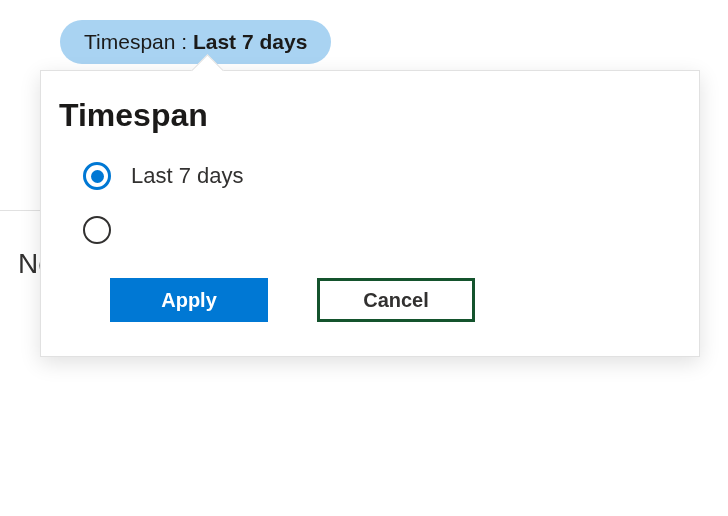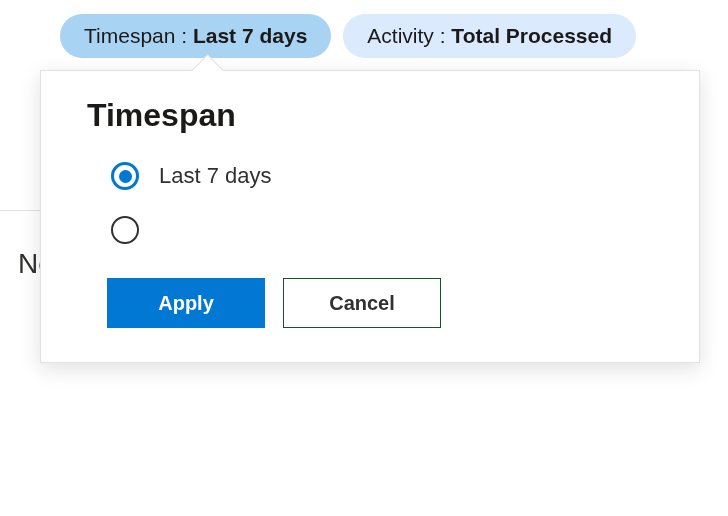--- a/index.html
+++ b/index.html
@@ -6,22 +6,22 @@
     body {
       font-family: "Segoe UI", -apple-system, BlinkMacSystemFont, sans-serif;
       width: 728px;
       height: 516px;
       background: #ffffff;
       position: relative;
       overflow: hidden;
     }
     .pill-row {
       display: flex;
-      gap: 12px;
-      padding: 14px 0 0 60px;
+      gap: 30px;
+      padding: 20px 0 0 60px;
     }
     .pill {
       border-radius: 999px;
       padding: 10px 24px;
       font-size: 21px;
       color: #1b1a19;
       cursor: pointer;
       white-space: nowrap;
     }
     .pill-selected { background: #a9d3f2; }
@@ -44,21 +44,21 @@
       color: #323130;
     }
     .popover {
       position: absolute;
       top: 70px;
       left: 40px;
       width: 660px;
       background: #fff;
       border: 1px solid #e1e1e1;
       box-shadow: 0 6px 20px rgba(0,0,0,0.12);
-      padding: 26px 38px 34px 46px;
+      padding: 26px 38px 34px 18px;
     }
     .popover::before {
       content: "";
       position: absolute;
       top: -12px;
       left: 155px;
       width: 22px;
       height: 22px;
       background: #fff;
       border-left: 1px solid #e1e1e1;
@@ -108,48 +108,46 @@
       font-size: 22px;
       color: #323130;
     }
     .button-row {
       display: flex;
       gap: 18px;
       margin-left: 20px;
     }
     .btn {
       min-width: 158px;
-      height: 50px;
+      height: 44px;
       font-size: 20px;
       font-weight: 600;
       display: flex;
       align-items: center;
       justify-content: center;
       cursor: pointer;
       border: none;
+      margin-left: 31px;
     }
     .btn-primary {
       background: #0078d4;
       color: #fff;
     }
     .btn-secondary {
       background: #fff;
       color: #323130;
-      border: 1px solid #14532d;
+      border: 3px solid #14532d;
     }
   </style>
 </head>
 <body>
 
 <div class="pill-row">
   <div class="pill pill-selected">
     <span class="label-key">Timespan : </span><span class="label-val">Last 7 days</span>
-  </div>
-  <div class="pill pill-unselected">
-    <span class="label-key">Activity : </span><span class="label-val">Total Processed</span>
   </div>
 </div>
 
 <div class="divider-line"></div>
 <div class="truncated-text">No</div>
 
 <div class="popover">
   <div class="popover-title">Timespan</div>
 
   <div class="radio-group">

